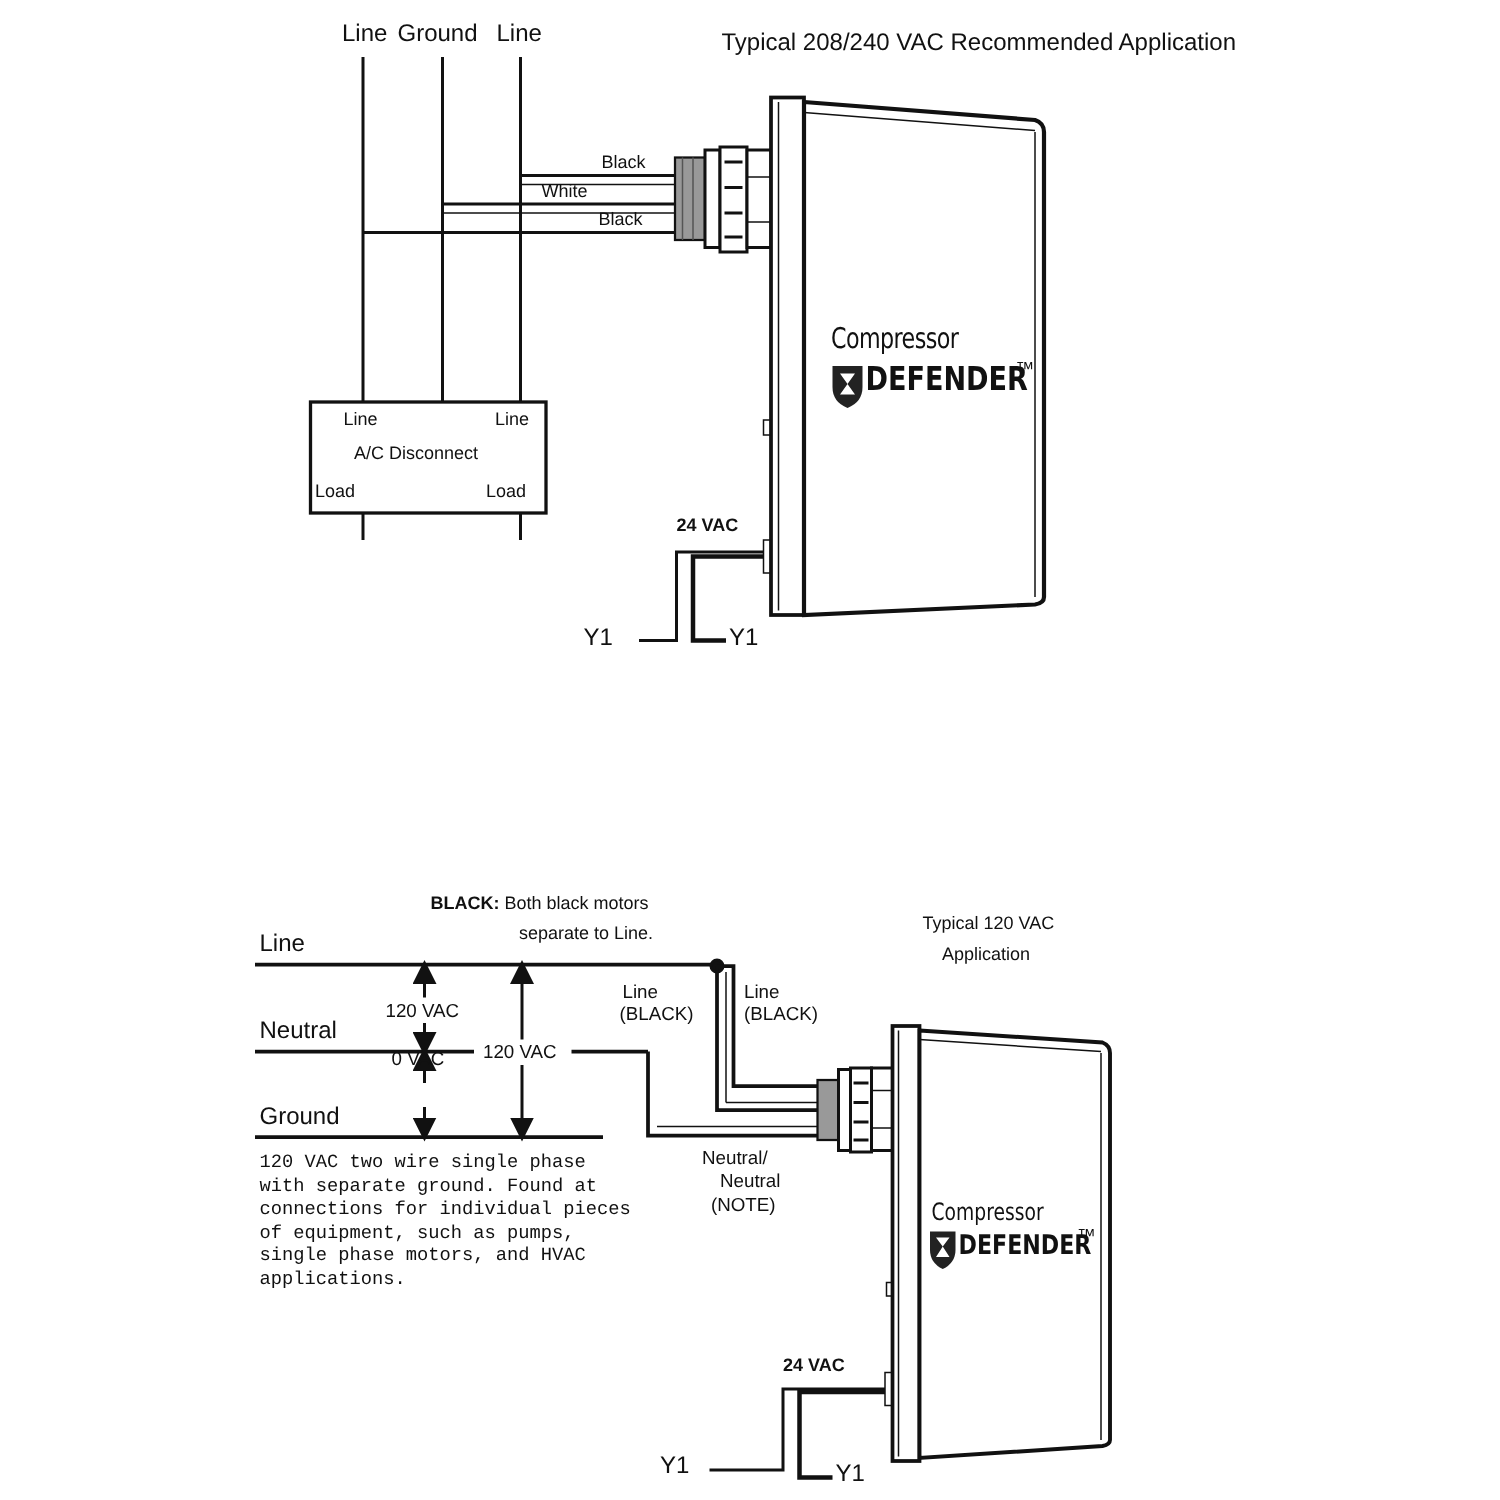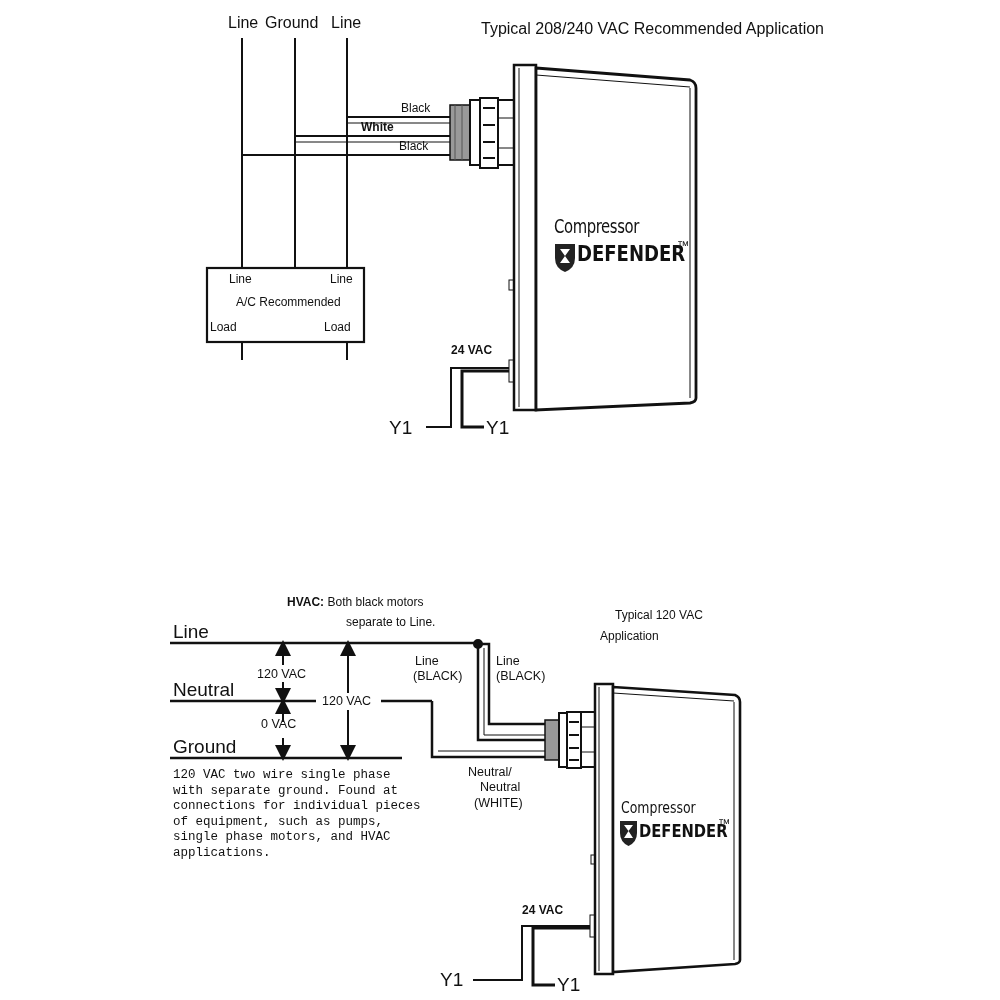--- a/index.html
+++ b/index.html
@@ -3,21 +3,21 @@
 <meta charset="utf-8">
 <style>
   html, body { margin:0; padding:0; background:#ffffff; }
   body { width:1000px; height:1000px; position:relative; overflow:hidden;
          font-family:"Liberation Sans", sans-serif; color:#111; }
   svg { position:absolute; left:0; top:0; }
   .t { position:absolute; white-space:nowrap; color:#111; line-height:1; }
   .hdr { font-size:16px; }
   .lbl { font-size:12px; }
   .xs  { font-size:12.5px; }
-  .big { font-size:19px; }
+  .big { font-size:16px; }
   .bold { font-weight:bold; }
   .brand-top { font-family:"DejaVu Sans", sans-serif; font-size:19px; letter-spacing:-0.5px; transform:scaleX(0.78); transform-origin:left top; }
   .brand-main { font-family:"DejaVu Sans", sans-serif; font-weight:bold; font-size:22px; transform:scaleX(0.82); transform-origin:left top; }
   .brand-top2 { font-family:"DejaVu Sans", sans-serif; font-size:16px; transform:scaleX(0.78); transform-origin:left top; }
   .brand-main2 { font-family:"DejaVu Sans", sans-serif; font-weight:bold; font-size:18px; transform:scaleX(0.82); transform-origin:left top; }
   .desc { position:absolute; left:173px; top:768px; font-size:12.5px; line-height:15.5px; width:250px; white-space:normal;font-family:Liberation Mono, monospace; }
 </style>
 </head>
 <body>
 
@@ -125,62 +125,62 @@
   </g>
 </svg>
 
 <div class="t hdr" style="left:481px; top:21px;">Typical 208/240 VAC Recommended Application</div>
 
 <div class="t hdr" style="left:228px; top:15px;">Line</div>
 <div class="t hdr" style="left:265px; top:15px;">Ground</div>
 <div class="t hdr" style="left:331px; top:15px;">Line</div>
 
 <div class="t lbl" style="left:401px; top:102px;">Black</div>
-<div class="t lbl" style="left:361px; top:121px;font-weight:bold;">White</div>
+<div class="t lbl" style="left:361px; top:121px;">White</div>
 <div class="t lbl" style="left:399px; top:140px;">Black</div>
 
 <div class="t lbl" style="left:229px; top:273px;">Line</div>
 <div class="t lbl" style="left:330px; top:273px;">Line</div>
-<div class="t lbl" style="left:236px; top:296px;">A/C Recommended</div>
+<div class="t lbl" style="left:236px; top:296px;">A/C Disconnect</div>
 <div class="t lbl" style="left:210px; top:321px;">Load</div>
 <div class="t lbl" style="left:324px; top:321px;">Load</div>
 
 <div class="t brand-top" style="left:554px; top:217px;">Compressor</div>
 <div class="t brand-main" style="left:577px; top:243px;">DEFENDER</div>
 <div class="t xs" style="left:677px; top:240px;">™</div>
 
 <div class="t lbl bold" style="left:451px; top:344px;">24 VAC</div>
 <div class="t big" style="left:389px; top:418px;">Y1</div>
 <div class="t big" style="left:486px; top:418px;">Y1</div>
 
 <div class="t lbl" style="left:600px; top:609px;margin-left:15px;">Typical 120 VAC</div>
-<div class="t lbl" style="left:600px; top:630px;">Application</div>
+<div class="t lbl" style="left:628px; top:630px;">Application</div>
 
 <div class="t lbl" style="left:287px; top:596px;">
-  <span class="bold">HVAC:</span>
+  <span class="bold">BLACK:</span>
   <span>Both black motors</span>
 </div>
 <div class="t lbl" style="left:346px; top:616px;">separate to Line.</div>
 
 <div class="t big" style="left:173px; top:622px;">Line</div>
 <div class="t big" style="left:173px; top:680px;">Neutral</div>
 <div class="t big" style="left:173px; top:737px;">Ground</div>
 
 <div class="t xs" style="left:257px; top:668px;">120 VAC</div>
-<div class="t xs" style="left:261px; top:718px;text-align:center;">0 VAC</div>
+<div class="t xs" style="left:261px; top:700px;text-align:center;">0 VAC</div>
 <div class="t xs" style="left:322px; top:695px;">120 VAC</div>
 
 <div class="t xs" style="left:415px; top:655px;">Line</div>
 <div class="t xs" style="left:413px; top:670px;">(BLACK)</div>
 <div class="t xs" style="left:496px; top:655px;">Line</div>
 <div class="t xs" style="left:496px; top:670px;">(BLACK)</div>
 
 <div class="t xs" style="left:468px; top:766px;">Neutral/</div>
 <div class="t xs" style="left:480px; top:781px;">Neutral</div>
-<div class="t xs" style="left:474px; top:797px;">(WHITE)</div>
+<div class="t xs" style="left:474px; top:797px;">(NOTE)</div>
 
 <div class="desc">120 VAC two wire single phase with separate ground. Found at connections for individual pieces of equipment, such as pumps, single phase motors, and HVAC applications.</div>
 
 <div class="t brand-top2" style="left:621px; top:800px;">Compressor</div>
 <div class="t brand-main2" style="left:639px; top:822px;">DEFENDER</div>
 <div class="t xs" style="left:718px; top:818px;">™</div>
 
 <div class="t lbl bold" style="left:522px; top:904px;">24 VAC</div>
 <div class="t big" style="left:440px; top:970px;">Y1</div>
 <div class="t big" style="left:557px; top:975px;">Y1</div>

